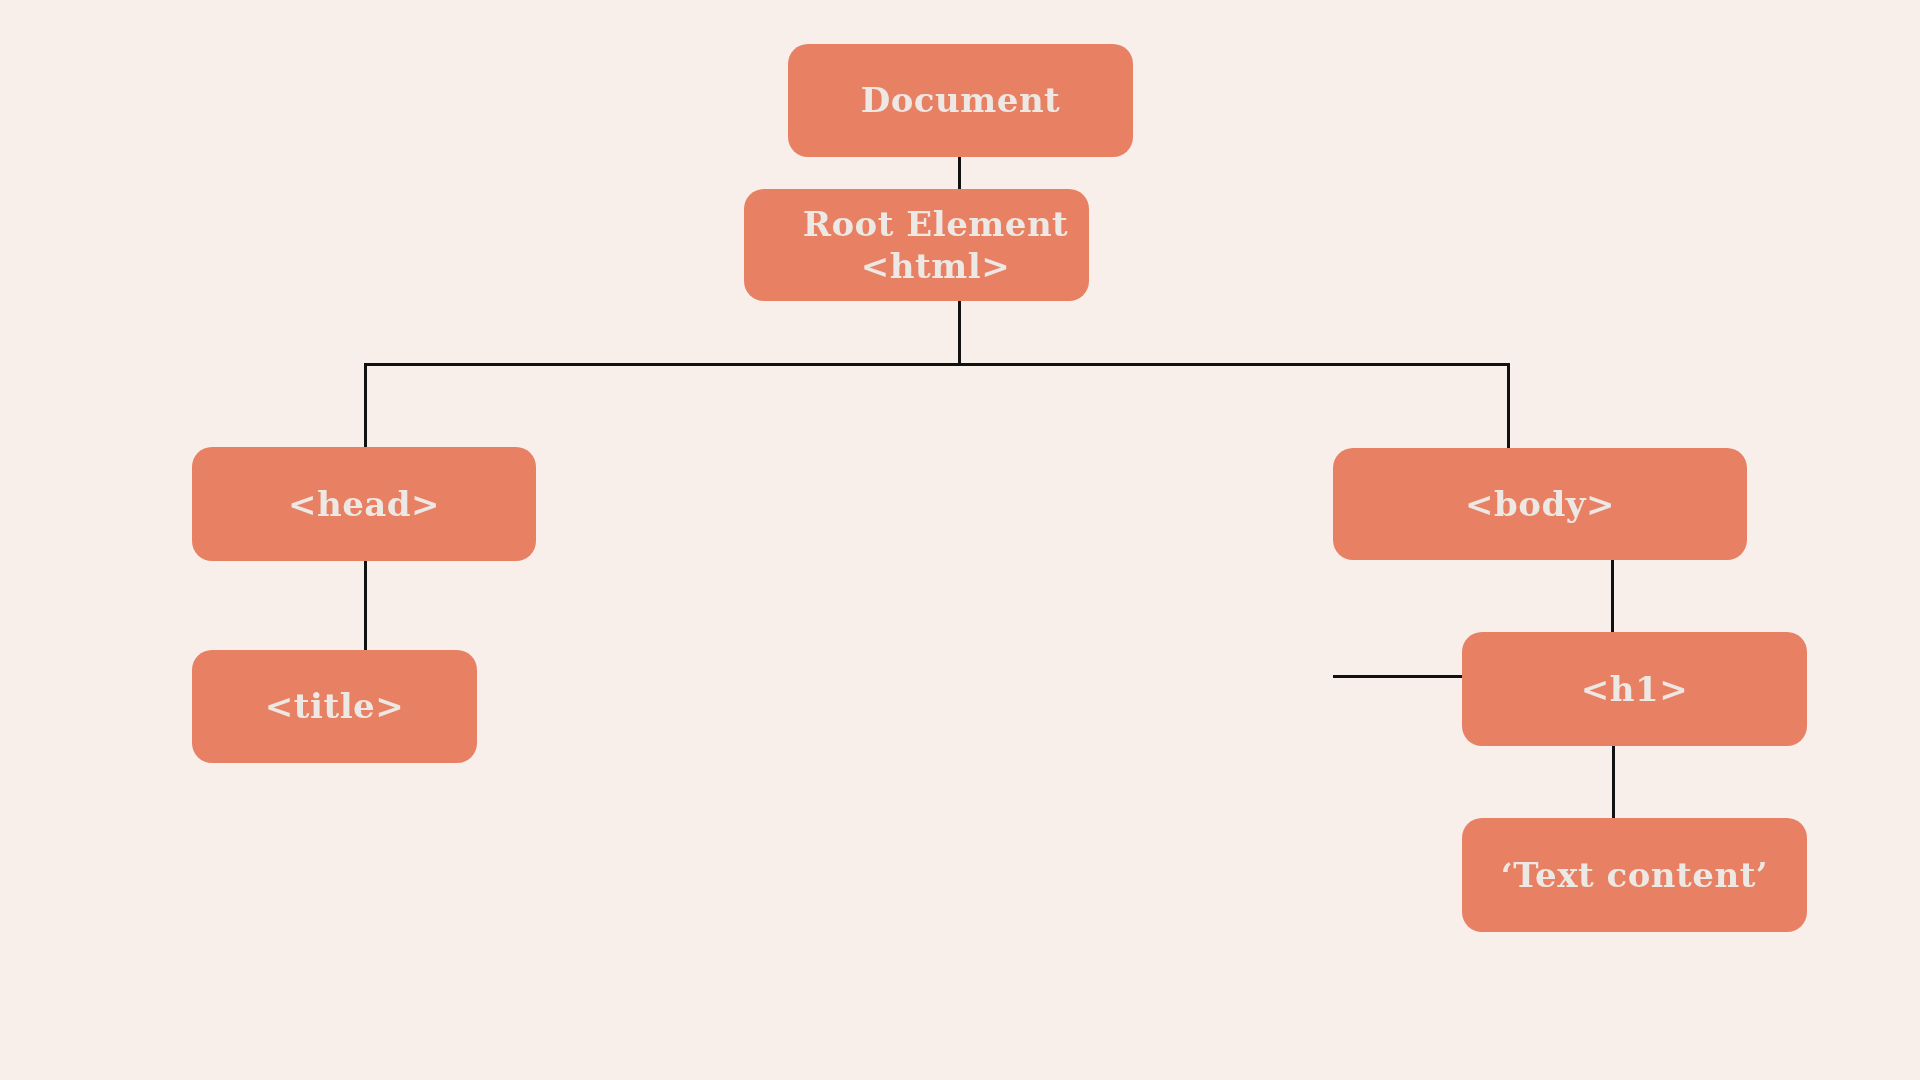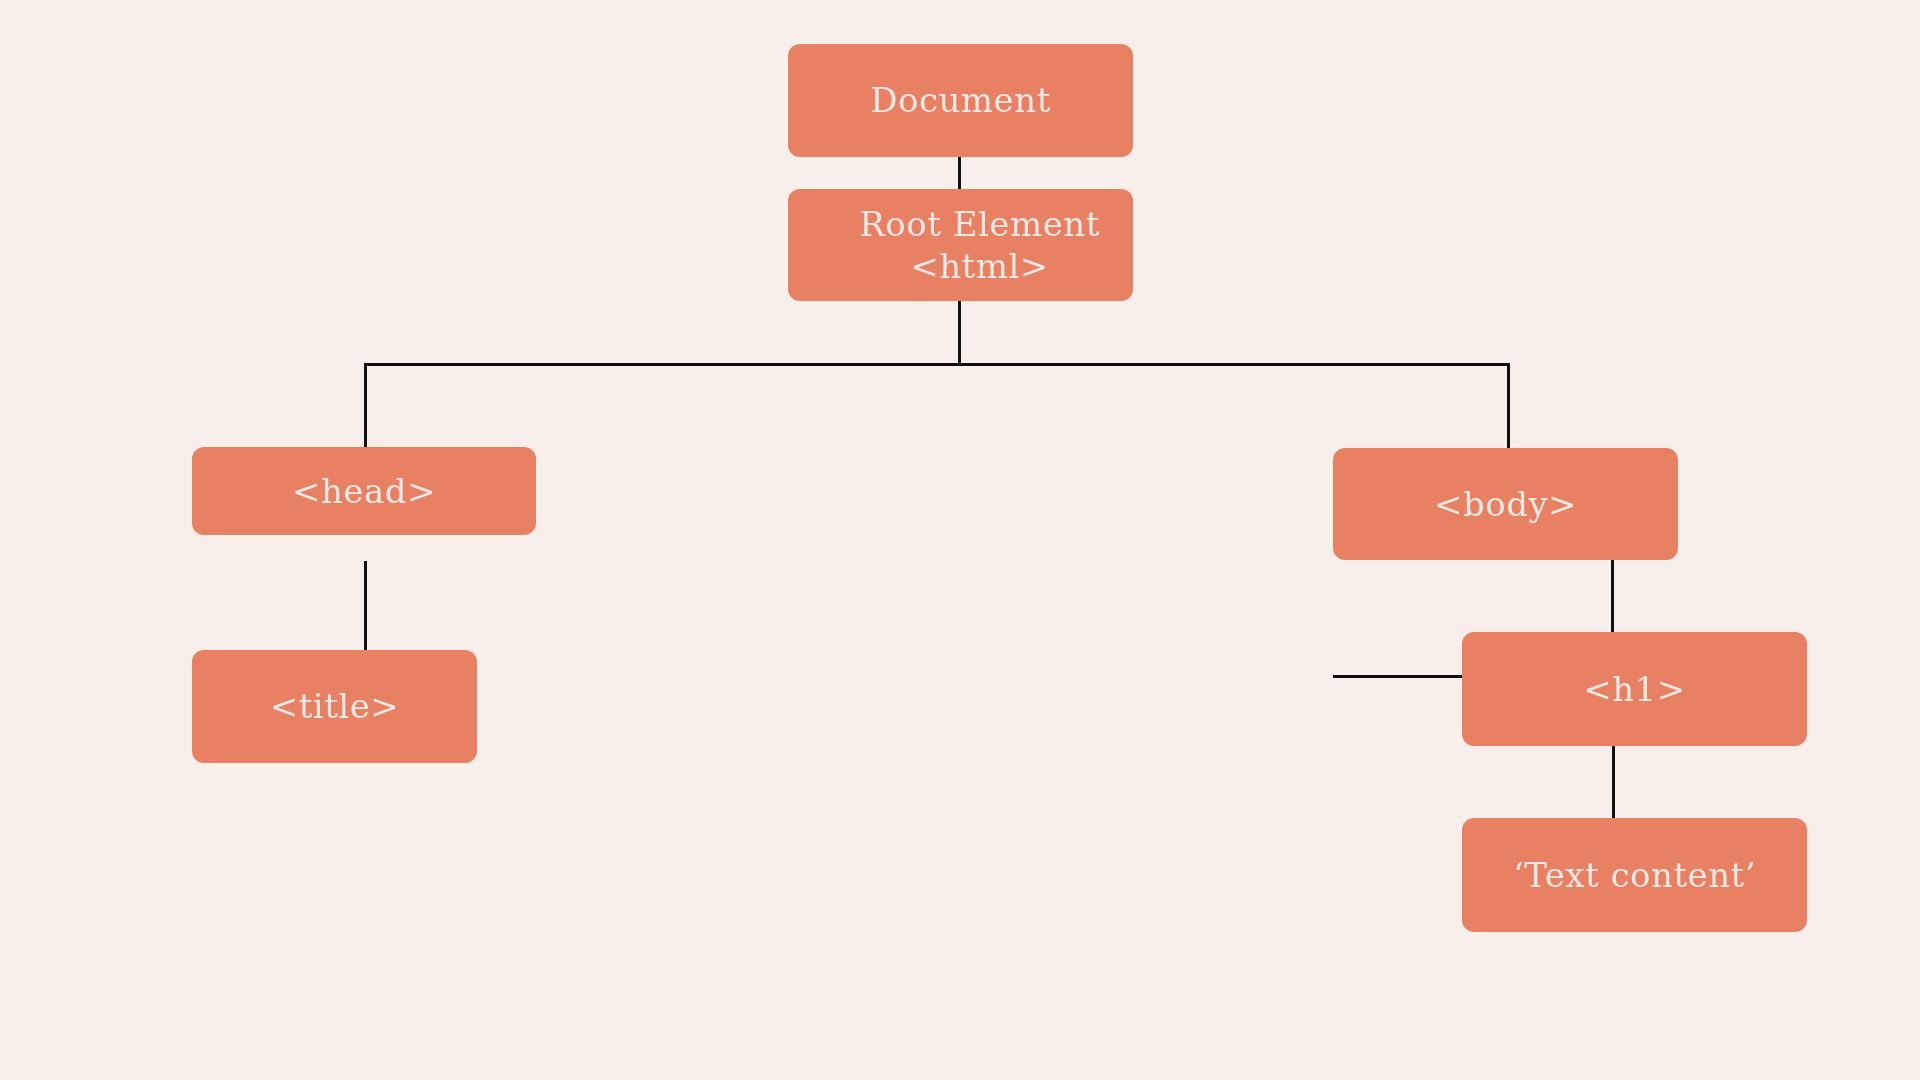--- a/index.html
+++ b/index.html
@@ -16,42 +16,42 @@
     overflow: hidden;
   }
   .canvas {
     position: relative;
     width: 1920px;
     height: 1080px;
   }
   .node {
     position: absolute;
     background: var(--fill);
-    border-radius: 12px;
+    border-radius: 20px;
     display: flex;
     flex-direction: column;
     align-items: center;
     justify-content: center;
     text-align: center;
     color: var(--text);
-    font-weight: normal;
+    font-weight: bold;
     font-size: 34px;
     line-height: 1.25;
     letter-spacing: 0.5px;
   }
   .connector {
     position: absolute;
     background: var(--line);
   }
   
   .n-document { left: 788px;  top: 44px;  width: 345px; height: 113px; }
-  .n-root     { left: 788px;  top: 189px; width: 345px; height: 112px; padding-left: 38px; }
-  .n-head     { left: 192px;  top: 447px; width: 344px; height: 88px; }
+  .n-root     { left: 744px;  top: 189px; width: 345px; height: 112px; padding-left: 38px; }
+  .n-head     { left: 192px;  top: 447px; width: 344px; height: 114px; }
   .n-title    { left: 192px;  top: 650px; width: 285px; height: 113px; }
-  .n-body     { left: 1333px; top: 448px; width: 345px; height: 112px; }
+  .n-body     { left: 1333px; top: 448px; width: 414px; height: 112px; }
   .n-attr     { left: 989px;  top: 618px; width: 344px; height: 115px; }
   .n-h1       { left: 1462px; top: 632px; width: 345px; height: 114px; }
   .n-text     { left: 1462px; top: 818px; width: 345px; height: 114px; }
   
   .c-doc-root    { left: 958px;  top: 157px; width: 3px;    height: 34px; }
   .c-root-trunk  { left: 958px;  top: 301px; width: 3px;    height: 65px; }
   .c-branch      { left: 364px;  top: 363px; width: 1146px; height: 3px;  }
   .c-drop-head   { left: 364px;  top: 363px; width: 3px;    height: 86px; }
   .c-drop-body   { left: 1507px; top: 363px; width: 3px;    height: 87px; }
   .c-head-title  { left: 364px;  top: 561px; width: 3px;    height: 91px; }

